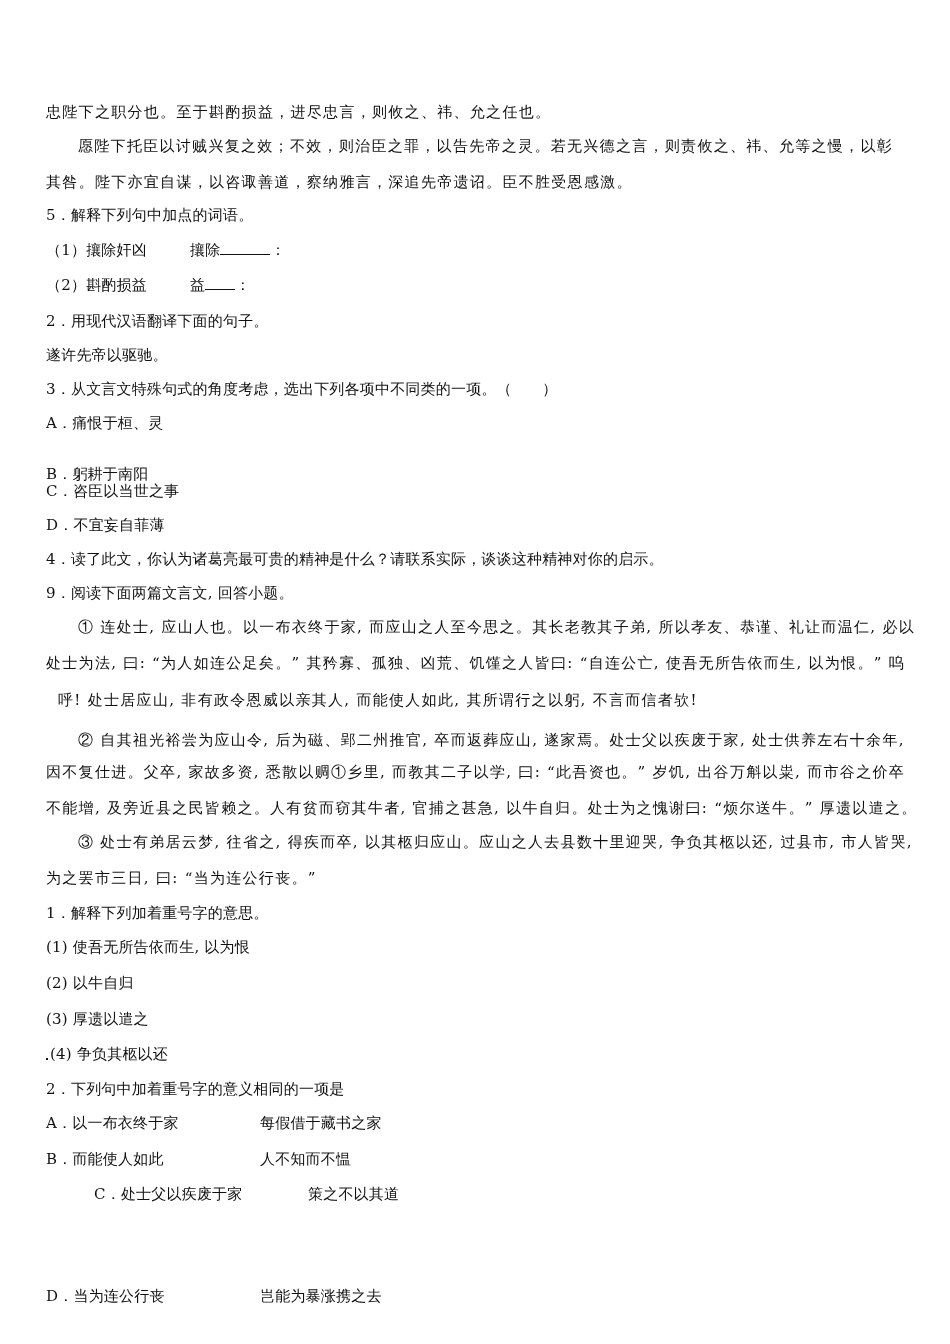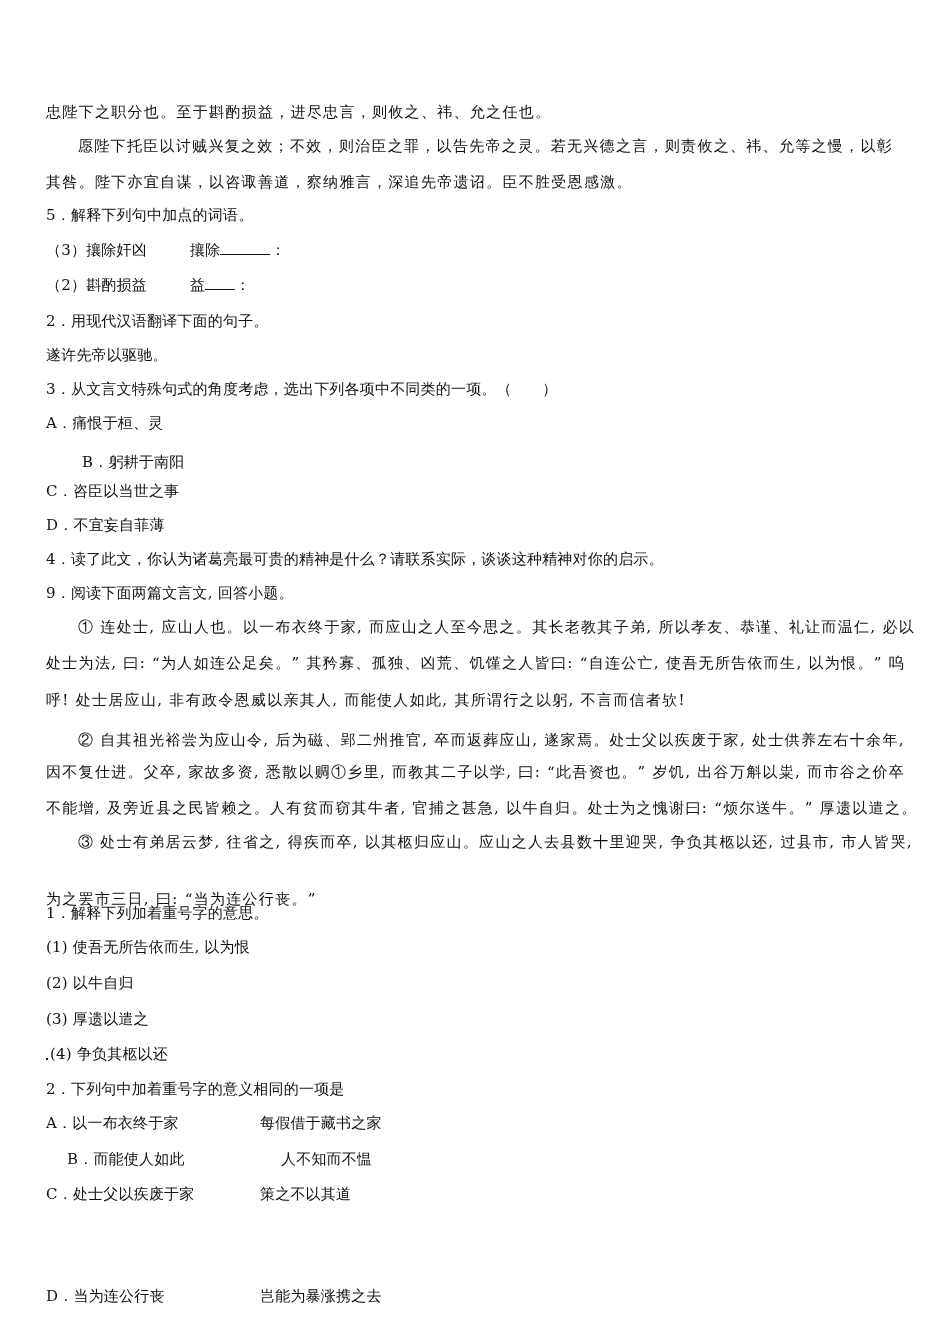--- a/index.html
+++ b/index.html
@@ -63,73 +63,73 @@
 <body>
 
 <div class="page">
 
   <div class="line para-line" style="top:102px;">忠陛下之职分也。至于斟酌损益，进尽忠言，则攸之、祎、允之任也。</div>
   <div class="line para-line indent" style="top:136px;">愿陛下托臣以讨贼兴复之效；不效，则治臣之罪，以告先帝之灵。若无兴德之言，则责攸之、祎、允等之慢，以彰</div>
   <div class="line para-line" style="top:172px;">其咎。陛下亦宜自谋，以咨诹善道，察纳雅言，深追先帝遗诏。臣不胜受恩感激。</div>
 
   <div class="line" style="top:205px;">5．解释下列句中加点的词语。</div>
   <div class="line" style="top:240px;">
-    <span class="item-label">（3）攘除奸凶</span>
+    <span class="item-label">（1）攘除奸凶</span>
     <span class="col2" style="left:144px;">
       <span>攘除</span><span class="blank long"></span><span>：</span>
     </span>
   </div>
   <div class="line" style="top:275px;">
     <span class="item-label">（2）斟酌损益</span>
     <span class="col2" style="left:144px;">
       <span>益</span><span class="blank short"></span><span>：</span>
     </span>
   </div>
 
   <div class="line" style="top:311px;">2．用现代汉语翻译下面的句子。</div>
   <div class="line" style="top:345px;">遂许先帝以驱驰。</div>
 
   <div class="line" style="top:379px;">3．从文言文特殊句式的角度考虑，选出下列各项中不同类的一项。（　　）</div>
   <div class="line" style="top:413px;">A．痛恨于桓、灵</div>
-  <div class="line" style="top:452px;margin-left:36px;">B．躬耕于南阳</div>
+  <div class="line" style="top:464px;">B．躬耕于南阳</div>
   <div class="line" style="top:481px;">C．咨臣以当世之事</div>
   <div class="line" style="top:515px;">D．不宜妄自菲薄</div>
 
   <div class="line" style="top:549px;">4．读了此文，你认为诸葛亮最可贵的精神是什么？请联系实际，谈谈这种精神对你的启示。</div>
 
   <div class="line" style="top:583px;">9．阅读下面两篇文言文, 回答小题。</div>
 
   <div class="line para-line indent" style="top:617px;">① 连处士, 应山人也。以一布衣终于家, 而应山之人至今思之。其长老教其子弟, 所以孝友、恭谨、礼让而温仁, 必以</div>
   <div class="line para-line" style="top:653px;">处士为法, 曰: “为人如连公足矣。” 其矜寡、孤独、凶荒、饥馑之人皆曰: “自连公亡, 使吾无所告依而生, 以为恨。” 呜</div>
-  <div class="line para-line" style="top:690px;">呼! 处士居应山, 非有政令恩威以亲其人, 而能使人如此, 其所谓行之以躬, 不言而信者欤!</div>
+  <div class="line para-line" style="top:690px;margin-left:12px;">呼! 处士居应山, 非有政令恩威以亲其人, 而能使人如此, 其所谓行之以躬, 不言而信者欤!</div>
 
   <div class="line para-line indent" style="top:730px;">② 自其祖光裕尝为应山令, 后为磁、郢二州推官, 卒而返葬应山, 遂家焉。处士父以疾废于家, 处士供养左右十余年,</div>
   <div class="line para-line" style="top:762px;">因不复仕进。父卒, 家故多资, 悉散以赒①乡里, 而教其二子以学, 曰: “此吾资也。” 岁饥, 出谷万斛以粜, 而市谷之价卒</div>
   <div class="line para-line" style="top:798px;">不能增, 及旁近县之民皆赖之。人有贫而窃其牛者, 官捕之甚急, 以牛自归。处士为之愧谢曰: “烦尔送牛。” 厚遗以遣之。</div>
 
   <div class="line para-line indent" style="top:832px;">③ 处士有弟居云梦, 往省之, 得疾而卒, 以其柩归应山。应山之人去县数十里迎哭, 争负其柩以还, 过县市, 市人皆哭,</div>
-  <div class="line para-line" style="top:868px;margin-top:21px;">为之罢市三日, 曰: “当为连公行丧。”</div>
+  <div class="line para-line" style="top:868px;">为之罢市三日, 曰: “当为连公行丧。”</div>
 
   <div class="line" style="top:903px;">1．解释下列加着重号字的意思。</div>
   <div class="line" style="top:937px;">(1) 使吾无所告依而生, 以为恨</div>
   <div class="line" style="top:973px;">(2) 以牛自归</div>
   <div class="line" style="top:1009px;">(3) 厚遗以遣之</div>
   <div class="dot-mark" style="top:1058px;"></div>
   <div class="line" style="top:1044px; left:50px;">(4) 争负其柩以还</div>
 
   <div class="line" style="top:1079px;">2．下列句中加着重号字的意义相同的一项是</div>
   <div class="line" style="top:1113px;">
     <span>A．以一布衣终于家</span>
     <span class="col2" style="left:214px;">每假借于藏书之家</span>
   </div>
-  <div class="line" style="top:1149px;margin-left:21px;">
+  <div class="line" style="top:1149px;">
     <span>B．而能使人如此</span>
     <span class="col2" style="left:214px;">人不知而不愠</span>
   </div>
-  <div class="line" style="top:1184px;">
+  <div class="line" style="top:1184px;margin-left:48px;">
     <span>C．处士父以疾废于家</span>
     <span class="col2" style="left:214px;">策之不以其道</span>
   </div>
   <div class="line" style="top:1286px;">
     <span>D．当为连公行丧</span>
     <span class="col2" style="left:214px;">岂能为暴涨携之去</span>
   </div>
 
 </div>
 

